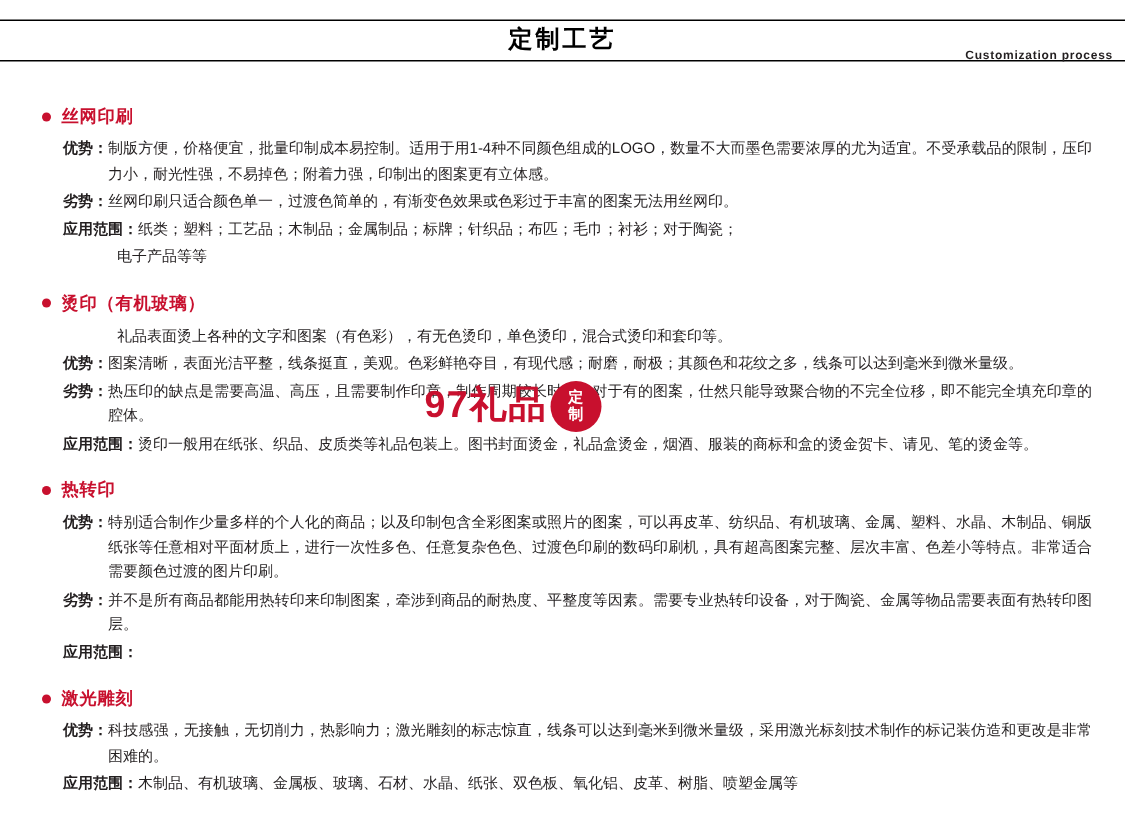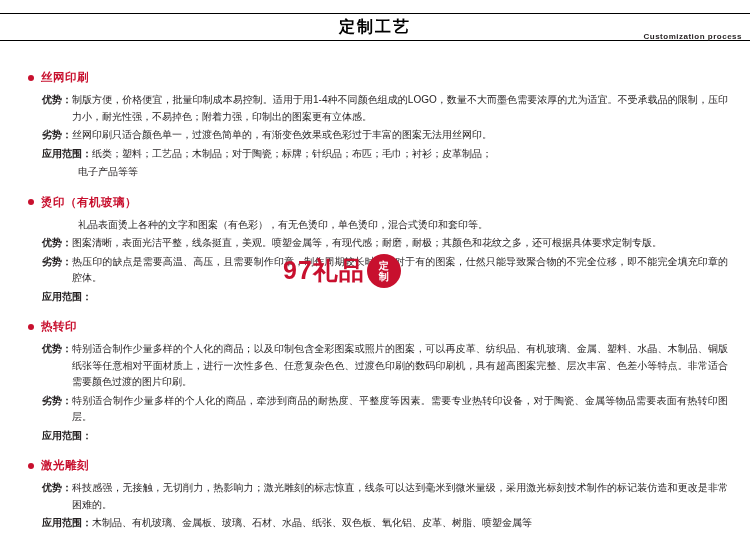--- a/index.html
+++ b/index.html
@@ -175,56 +175,57 @@
       <div class="para">
         <span class="para-label">优势：</span>
         <span class="para-body">制版方便，价格便宜，批量印制成本易控制。适用于用1-4种不同颜色组成的LOGO，数量不大而墨色需要浓厚的尤为适宜。不受承载品的限制，压印力小，耐光性强，不易掉色；附着力强，印制出的图案更有立体感。</span>
       </div>
       <div class="para">
         <span class="para-label">劣势：</span>
         <span class="para-body">丝网印刷只适合颜色单一，过渡色简单的，有渐变色效果或色彩过于丰富的图案无法用丝网印。</span>
       </div>
       <div class="para">
         <span class="para-label">应用范围：</span>
-        <span class="para-body">纸类；塑料；工艺品；木制品；对于陶瓷；标牌；针织品；布匹；毛巾；衬衫；皮革制品；</span>
+        <span class="para-body">纸类；塑料；工艺品；木制品；金属制品；标牌；针织品；布匹；毛巾；衬衫；对于陶瓷；</span>
       </div>
       <div class="para-plain">电子产品等等</div>
     </div>
 
     <div class="section">
       <div class="section-title">
         <span class="bullet"></span>
         <span>烫印（有机玻璃）</span>
       </div>
       <div class="para-plain">礼品表面烫上各种的文字和图案（有色彩），有无色烫印，单色烫印，混合式烫印和套印等。</div>
       <div class="para">
         <span class="para-label">优势：</span>
-        <span class="para-body">图案清晰，表面光洁平整，线条挺直，美观。喷塑金属等，有现代感；耐磨，耐极；其颜色和花纹之多，还可根据具体要求定制专版。</span>
+        <span class="para-body">图案清晰，表面光洁平整，线条挺直，美观。色彩鲜艳夺目，有现代感；耐磨，耐极；其颜色和花纹之多，线条可以达到毫米到微米量级。</span>
       </div>
       <div class="para">
         <span class="para-label">劣势：</span>
         <span class="para-body">热压印的缺点是需要高温、高压，且需要制作印章，制作周期较长时间，对于有的图案，仕然只能导致聚合物的不完全位移，即不能完全填充印章的腔体。</span>
       </div>
       <div class="para">
         <span class="para-label">应用范围：</span>
+        <span class="para-body">烫印一般用在纸张、织品、皮质类等礼品包装上。图书封面烫金，礼品盒烫金，烟酒、服装的商标和盒的烫金贺卡、请见、笔的烫金等。</span>
       </div>
     </div>
 
     <div class="section">
       <div class="section-title">
         <span class="bullet"></span>
         <span>热转印</span>
       </div>
       <div class="para">
         <span class="para-label">优势：</span>
         <span class="para-body">特别适合制作少量多样的个人化的商品；以及印制包含全彩图案或照片的图案，可以再皮革、纺织品、有机玻璃、金属、塑料、水晶、木制品、铜版纸张等任意相对平面材质上，进行一次性多色、任意复杂色色、过渡色印刷的数码印刷机，具有超高图案完整、层次丰富、色差小等特点。非常适合需要颜色过渡的图片印刷。</span>
       </div>
       <div class="para">
         <span class="para-label">劣势：</span>
-        <span class="para-body">特别适合制作少量多样的个人化的商品，牵涉到商品的耐热度、平整度等因素。需要专业热转印设备，对于陶瓷、金属等物品需要表面有热转印图层。</span>
+        <span class="para-body">并不是所有商品都能用热转印来印制图案，牵涉到商品的耐热度、平整度等因素。需要专业热转印设备，对于陶瓷、金属等物品需要表面有热转印图层。</span>
       </div>
       <div class="para">
         <span class="para-label">应用范围：</span>
       </div>
     </div>
 
     <div class="section">
       <div class="section-title">
         <span class="bullet"></span>
         <span>激光雕刻</span>

